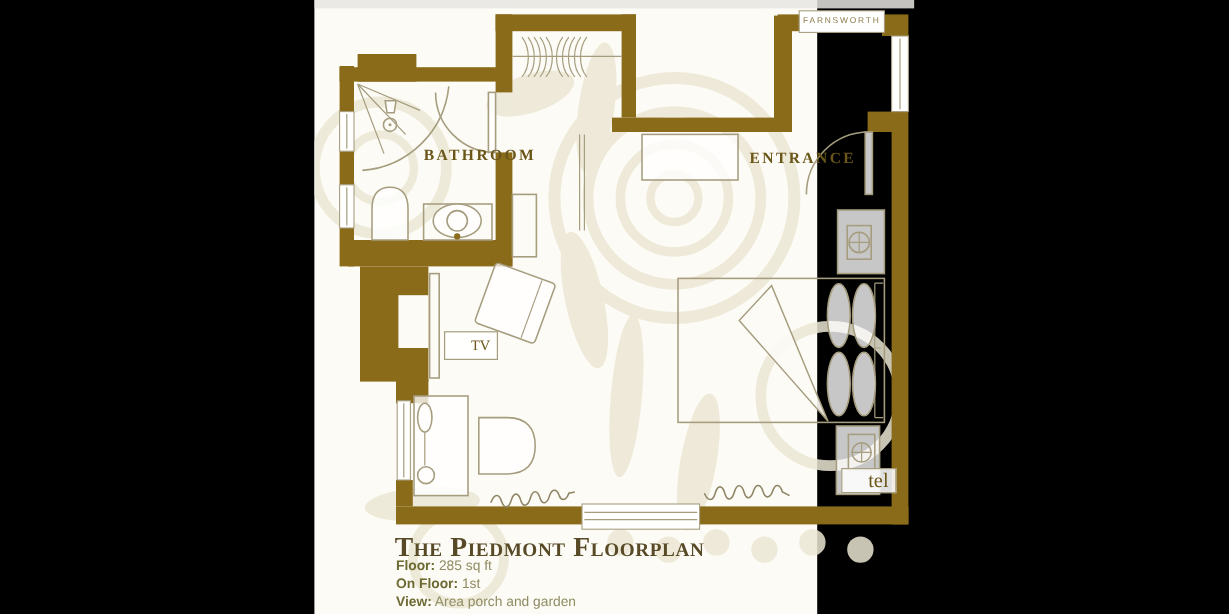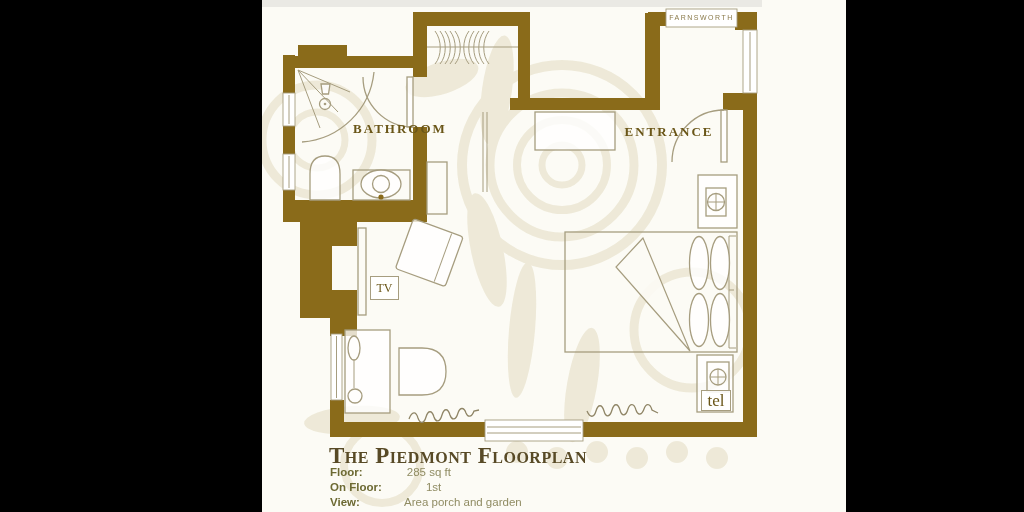--- a/index.html
+++ b/index.html
@@ -2,43 +2,43 @@
 <html style="--wall: #8a6b1a; --line: #a69d7f; --label: #6a5618; --title: #584a26; --detail_label: #6d6a33; --detail_value: #908c63; --bg: #fcfbf5; --watermark: #ece7d4;"><head>
 <meta charset="utf-8">
 <style>
   :root{
     --wall:#8a6b1a; --line:#a69d7f; --label:#6a5618; --title:#584a26;
     --detail_label:#6d6a33; --detail_value:#908c63; --bg:#fcfbf5; --watermark:#ece7d4;
   }
   html,body{margin:0;padding:0;background:#000;}
   .stage{position:relative;width:1024px;height:512px;background:#000;overflow:hidden;
          font-family:"Liberation Serif",serif;}
-  .canvas{position:absolute;left:262px;top:0;width:584px;height:512px;background:var(--bg);}
+  .canvas{position:absolute;left:262px;top:0;width:419px;height:512px;background:var(--bg);}
   .canvas svg{position:absolute;left:0;top:0;}
   .wall{fill:var(--wall);}
   .notch{fill:var(--bg);}
   .win{fill:#ffffff;stroke:var(--line);stroke-width:0.9;}
   .furn{fill:none;stroke:var(--line);stroke-width:1.3;}
   .furnf{fill:rgba(255,255,255,0.78);stroke:var(--line);stroke-width:1.3;}
   .thin{fill:none;stroke:var(--line);stroke-width:1;}
   .wm{fill:none;stroke:var(--watermark);}
   .wmf{fill:var(--watermark);stroke:none;}
   .topband{fill:#e7e6e2;}
   .lbl{position:absolute;color:var(--label);font-weight:bold;letter-spacing:2px;
        font-size:13px;text-align:center;font-family:"Liberation Serif",serif;}
   .minibox{position:absolute;border:1px solid var(--line);background:rgba(255,255,255,0.88);
        color:var(--label);display:flex;align-items:center;justify-content:center;
-       font-family:"Liberation Serif",serif;}
+       font-family:"Liberation Serif",serif;padding-left:16px;}
   .brand{position:absolute;color:#8a7a4a;font-size:7px;letter-spacing:1.5px;text-align:center;
        font-family:"Liberation Sans",sans-serif;line-height:16px;}
   .fp-title{position:absolute;color:var(--title);font-size:23px;font-variant:small-caps;
        letter-spacing:0.5px;font-weight:bold;font-family:"Liberation Serif",serif;}
   .detail{position:absolute;font-size:11.5px;font-family:"Liberation Sans",sans-serif;}
   .detail .dl{color:var(--detail_label);font-weight:bold;}
-  .detail .dv{color:var(--detail_value);margin-left:41px;}
+  .detail .dv{color:var(--detail_value);}
 </style>
 </head>
 <body>
 
 <div class="stage">
   <div class="canvas">
 
     <svg width="500" height="512" viewBox="0 0 500 512">
 
       <g opacity="0.85">

